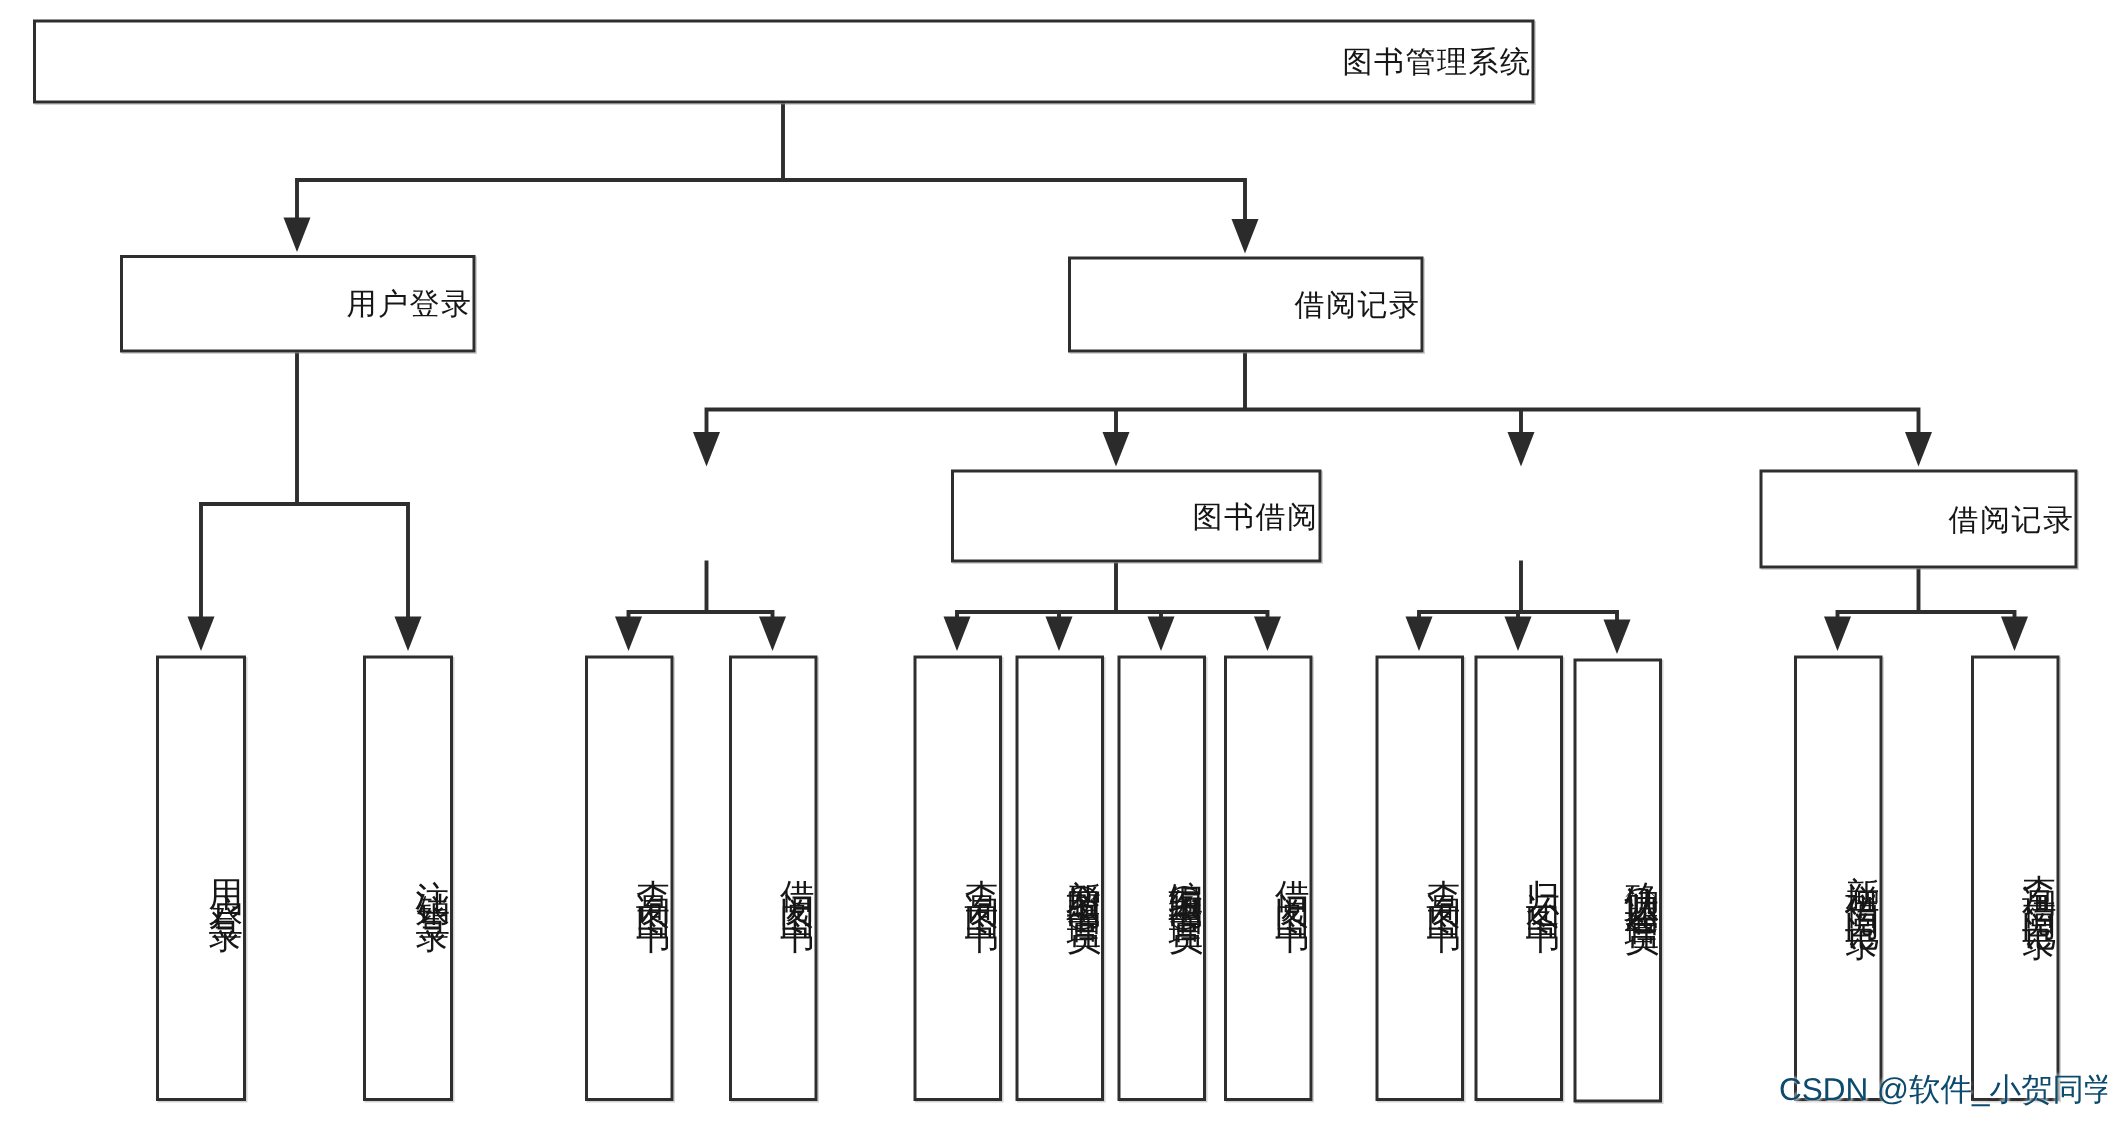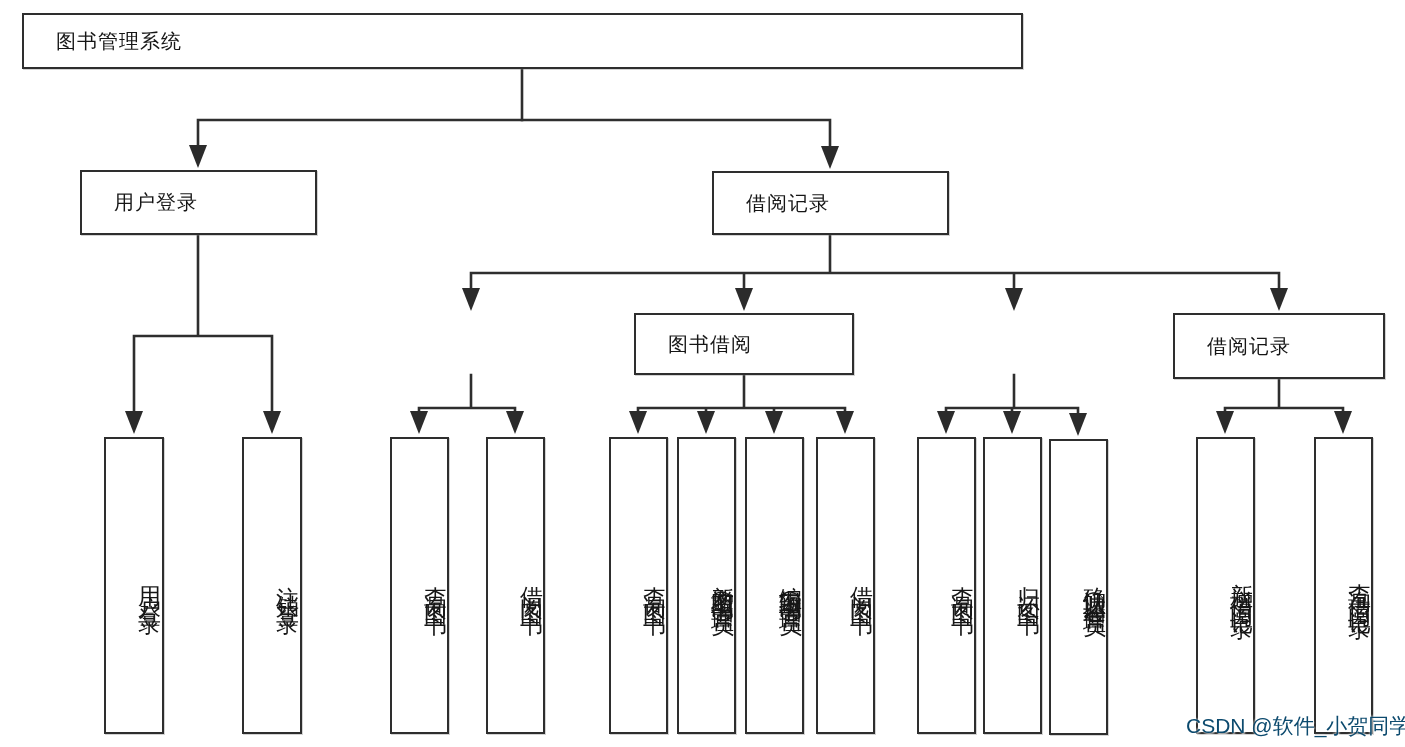--- a/index.html
+++ b/index.html
@@ -12,23 +12,22 @@
   }
   #wires{position:absolute;left:0;top:0;width:1405px;height:747px;}
   .node{
     position:absolute;
     box-sizing:border-box;
     background:#ffffff;
     border:2.5px solid #2e2e2e;
     box-shadow:1px 1px 0 rgba(130,130,130,.35);
     display:flex;
     align-items:center;
-    justify-content:flex-start;
+    justify-content:flex-end;
     color:#161616;
-    padding-left:32px;
   }
   .node.h span{font-size:20px;letter-spacing:1px;white-space:nowrap;}
   .vt{
     writing-mode:vertical-rl;
     text-orientation:mixed;
     font-size:23px;
     line-height:1;
     white-space:nowrap;
   }
   .ls4{letter-spacing:9px;}
@@ -94,21 +93,21 @@
     <span>图书管理系统</span>
   </div>
 
   <div class="node h" style="left:80px;top:170px;width:237px;height:65px">
     <span>用户登录</span>
   </div>
   <div class="node h" style="left:712px;top:171px;width:237px;height:64px">
     <span>借阅记录</span>
   </div>
 
-  <div class="node h" style="left:634px;top:313px;width:220px;height:62px">
+  <div class="node h" style="left:634px;top:313px;width:247px;height:62px">
     <span>图书借阅</span>
   </div>
   <div class="node h" style="left:1173px;top:313px;width:212px;height:66px">
     <span>借阅记录</span>
   </div>
 
   <div class="node v" style="left:104px;top:437px;width:60px;height:297px">
     <span class="vt ls4">用户登录</span>
   </div>
   <div class="node v" style="left:242px;top:437px;width:60px;height:297px">

